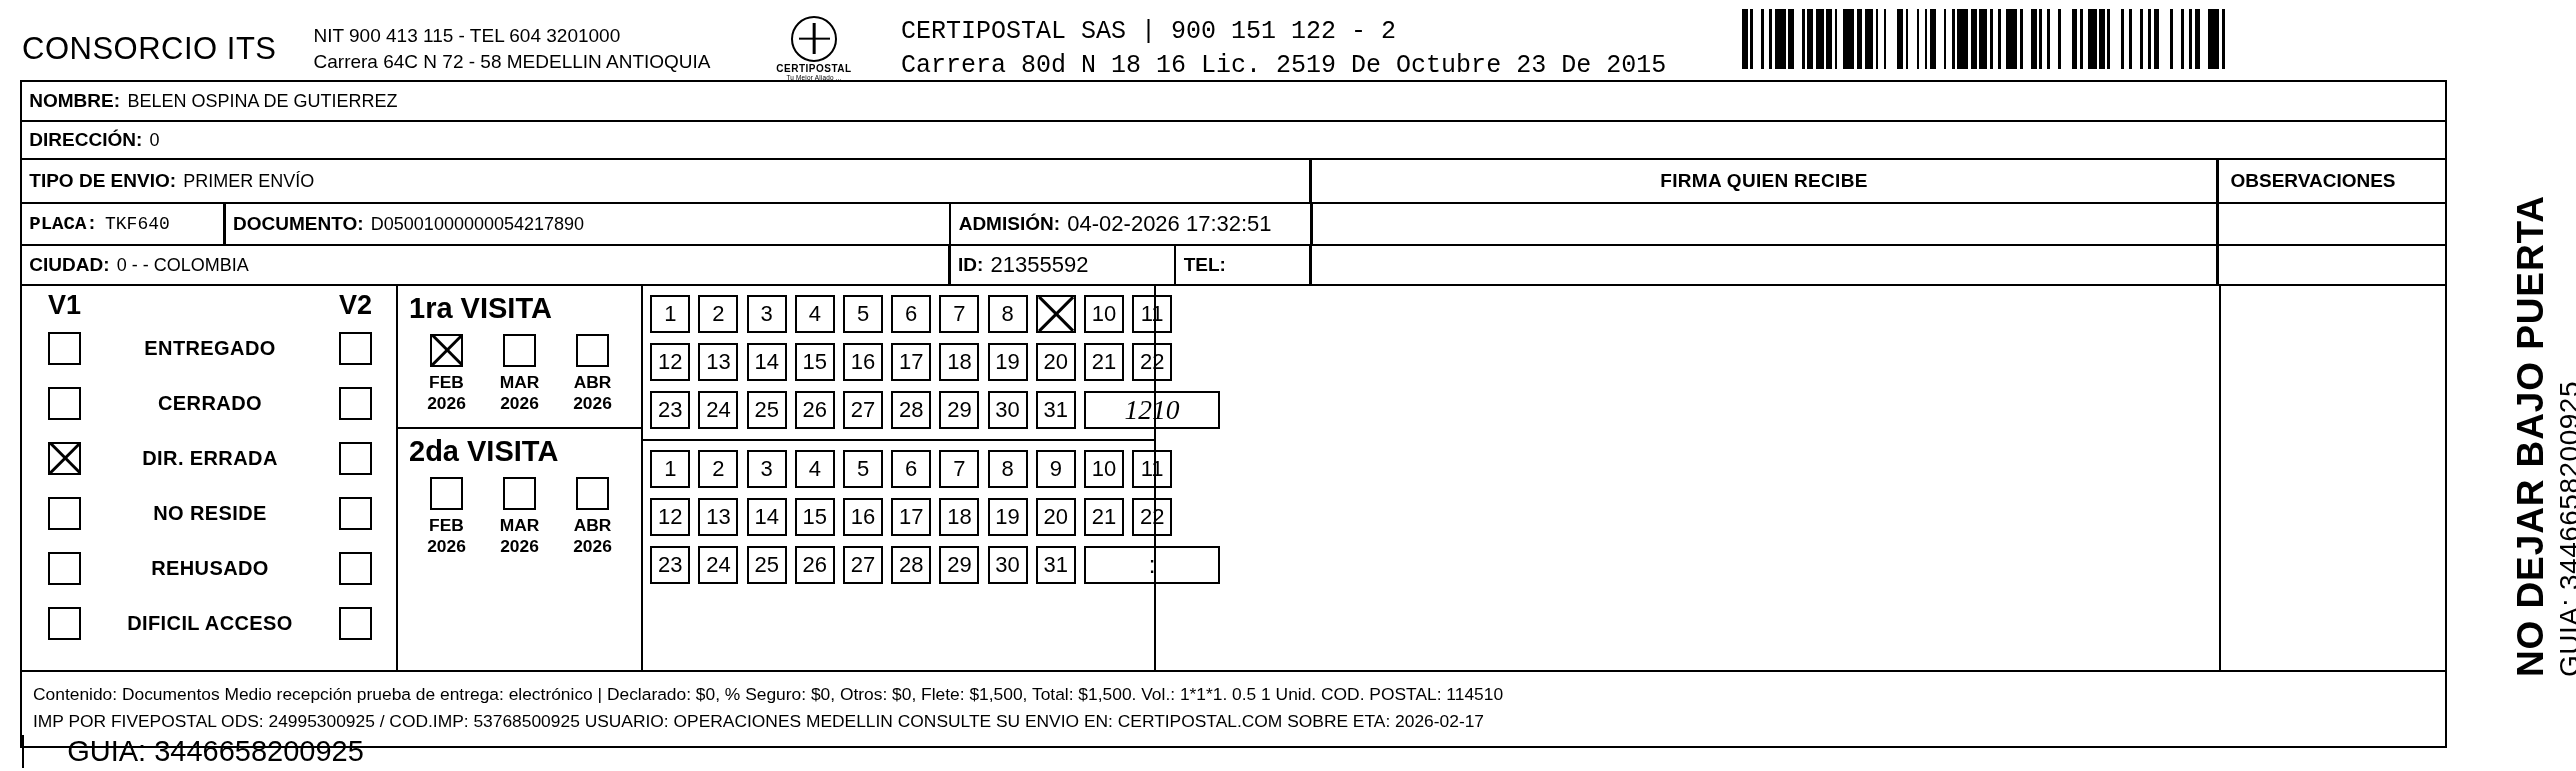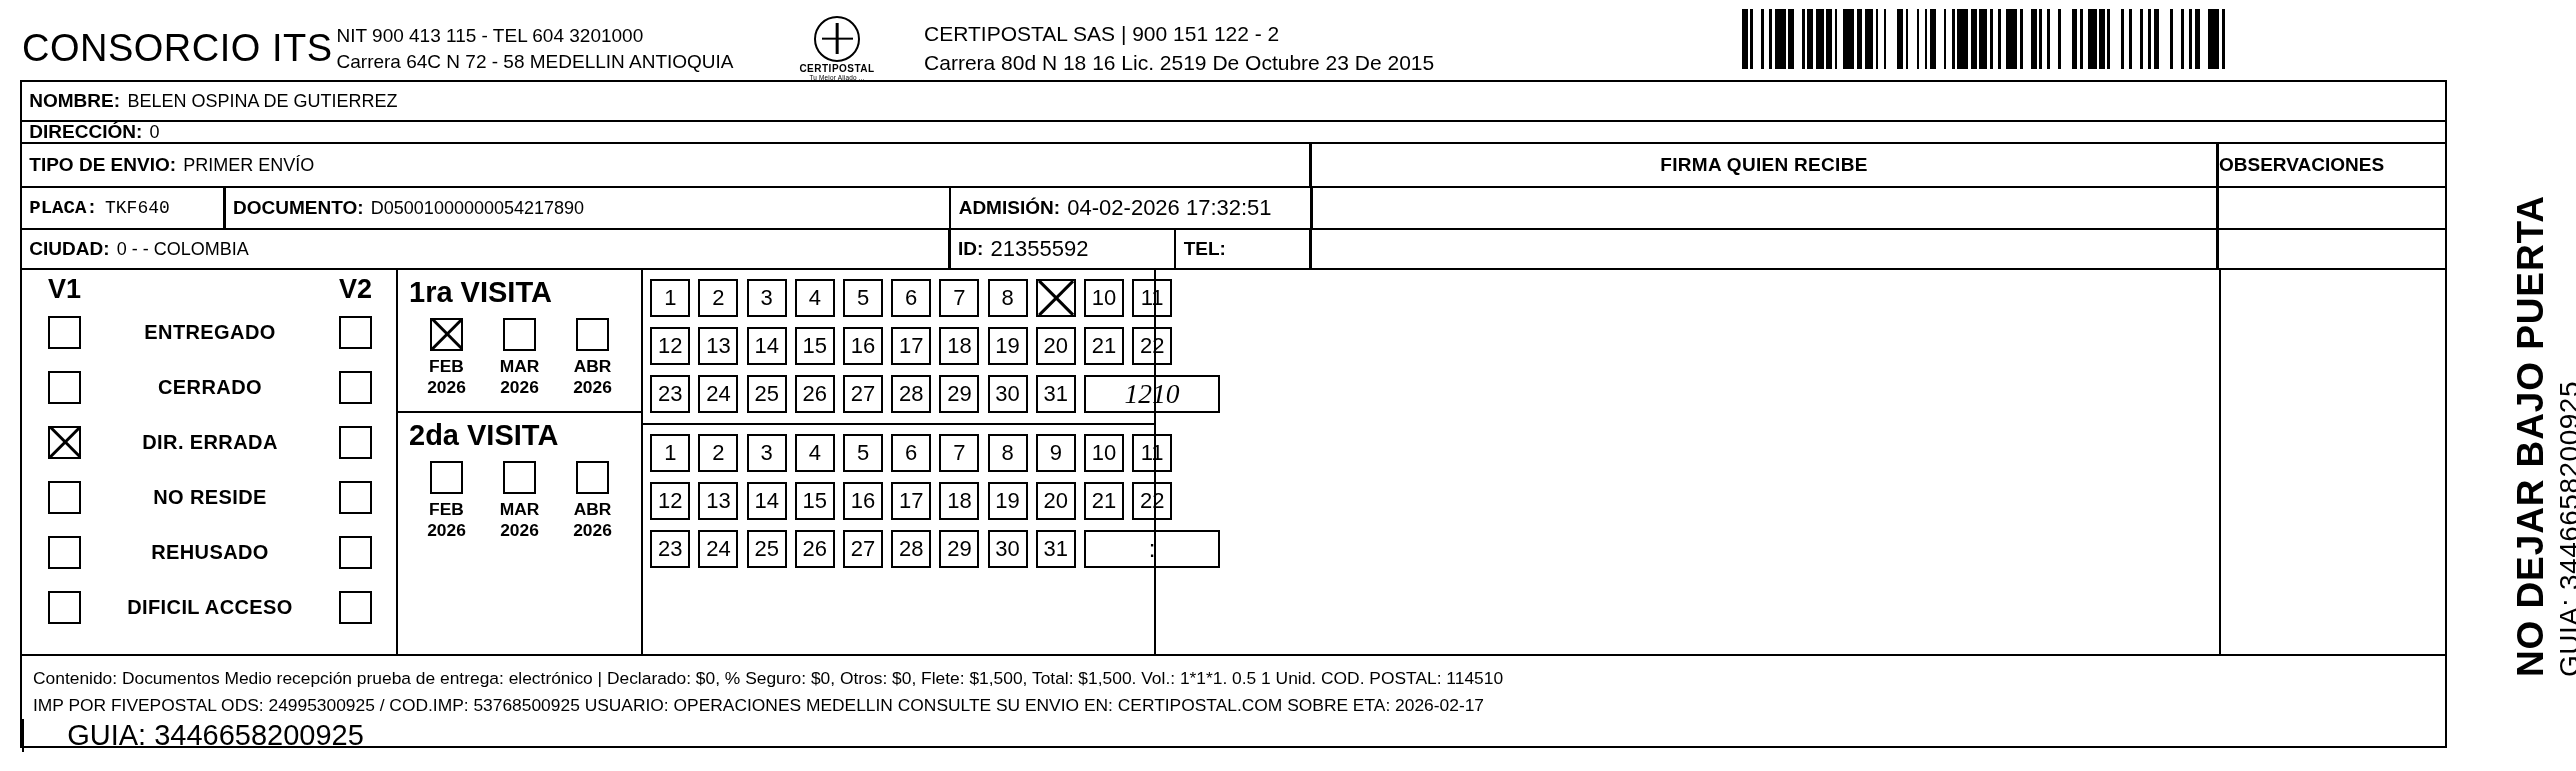--- a/index.html
+++ b/index.html
@@ -23,24 +23,24 @@
   .header {
     position: absolute;
     left: 22px;
     top: 13px;
     width: 2509px;
     height: 71px;
     display: flex;
     align-items: center;
   }
   .company-name {
-    font-size: 38px;
+    font-size: 31px;
     letter-spacing: 0.5px;
     white-space: nowrap;
-    margin-right: 4px;
+    margin-right: 37px;
   }
   .company-block {
     font-size: 19px;
     line-height: 1.35;
     white-space: nowrap;
     margin-right: 44px;
   }
   .logo-block {
     width: 119px;
     text-align: center;
@@ -77,23 +77,24 @@
   .logo-text {
     font-size: 10px;
     font-weight: bold;
     letter-spacing: 0.5px;
   }
   .logo-sub {
     font-size: 6.4px;
     letter-spacing: 0.2px;
   }
   .carrier-block {
-    font-size: 21px;
+    font-size: 25px;
     line-height: 1.35;
     white-space: nowrap;
+    font-family: Liberation Mono, monospace;
   }
   .barcode {
     position: absolute;
     right: 92px;
     top: 9.2px;
     width: 742px;
     height: 60px;
   }
   .barcode span {
     display: inline-block;
@@ -123,21 +124,21 @@
     font-weight: bold;
     white-space: nowrap;
     padding-left: 7.3px;
   }
   .val {
     font-size: 18px;
     white-space: nowrap;
     padding-left: 7.3px;
   }
   .r-nombre { height: 40px; }
-  .r-direccion { height: 22px; }
+  .r-direccion { height: 38px; }
   .r-tipo { height: 44px; position: relative; }
   .r-placa { height: 42px; position: relative; }
   .r-ciudad { height: 40px; position: relative; }
 
   .vline {
     width: 2.7px;
     background: #000;
     align-self: stretch;
   }
 
@@ -150,20 +151,21 @@
 
   .firma-head {
     flex: 1;
     text-align: center;
     font-size: 19px;
     font-weight: bold;
     letter-spacing: 0.3px;
   }
   .obs-head {
     width: 188px;
+    text-align: center;
     font-size: 19px;
     font-weight: bold;
   }
 
   
   .body-area {
     display: flex;
     height: 386px;
     box-sizing: border-box;
     border-bottom: 2.7px solid #000;

